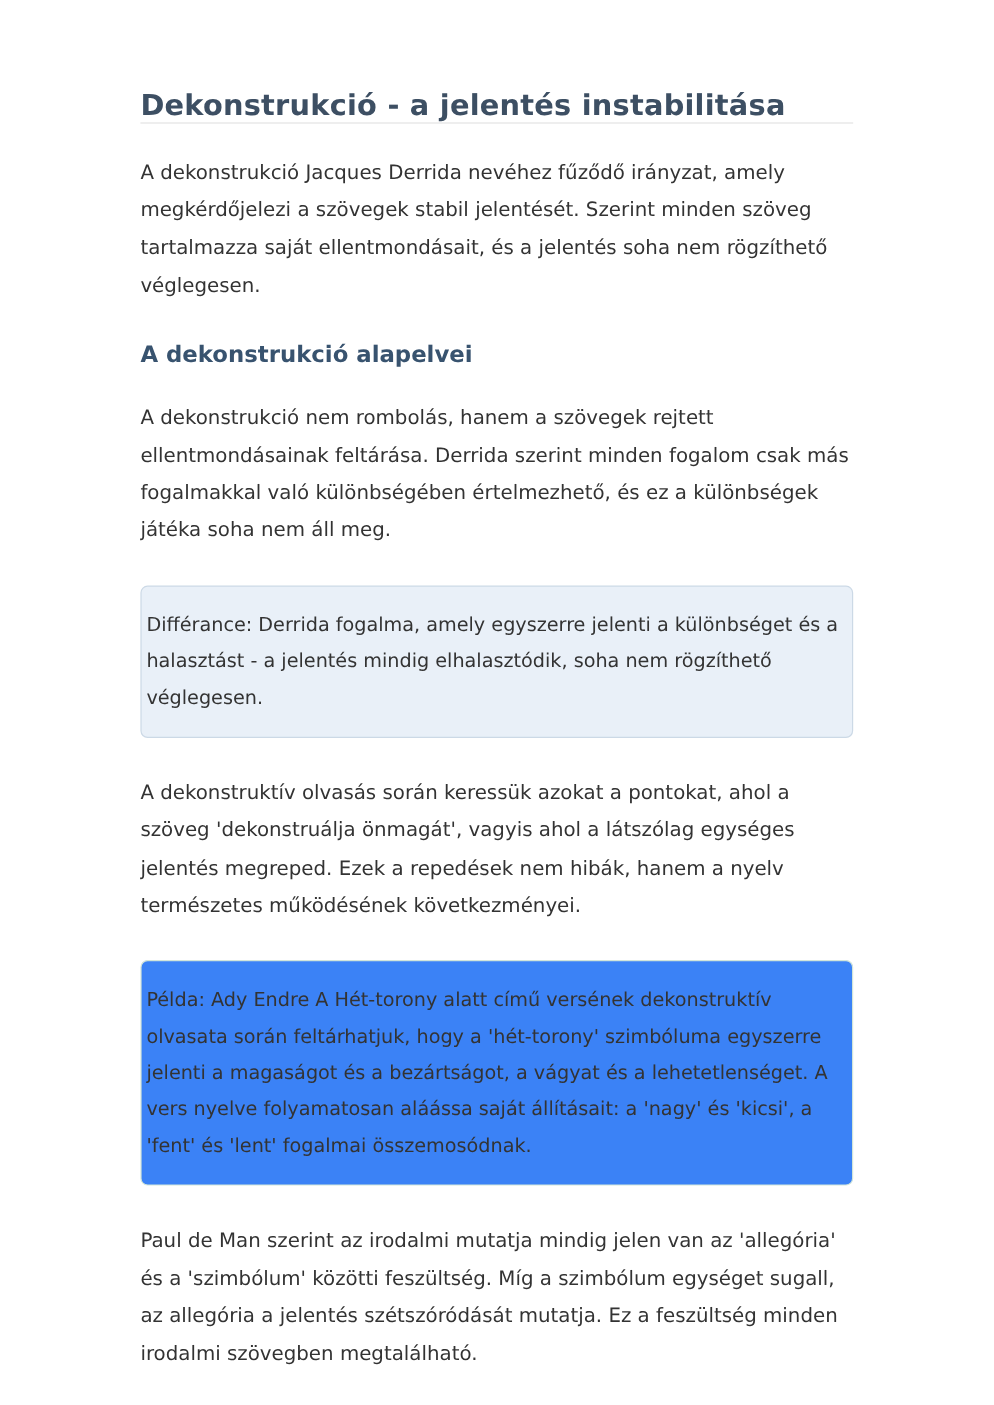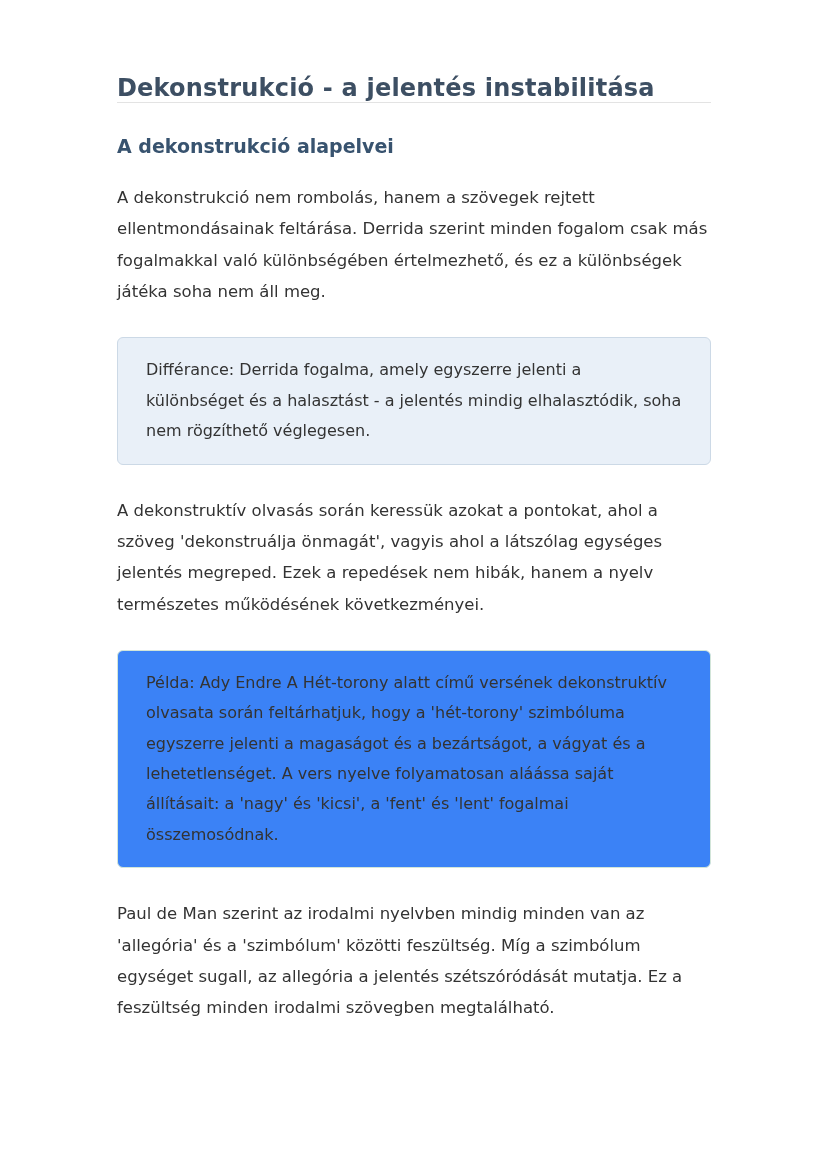--- a/index.html
+++ b/index.html
@@ -33,21 +33,21 @@
     color: #333333;
   }
   .section-heading {
     font-size: 19px;
     font-weight: 700;
     color: #38536f;
     margin: 32px 0 22px 0;
   }
   .note-box {
     border-radius: 6px;
-    padding: 17px 28px;
+    padding: 17px 4px;
     margin: 30px 0;
     font-size: 16px;
     line-height: 1.9;
     color: #333333;
   }
   .note-box.definition {
     background: #e9f0f8;
     border: 1px solid #ccd9e6;
   }
   .note-box.example {
@@ -55,30 +55,31 @@
     border: 1px solid #d2e5d9;
   }
 </style>
 </head>
 <body>
 
 <div class="doc">
 
   <h1 class="doc-title">Dekonstrukció - a jelentés instabilitása</h1>
 
+  <p class="body-para">A dekonstrukció Jacques Derrida nevéhez fűződő irányzat, amely megkérdőjelezi a szövegek stabil jelentését. Szerint minden szöveg tartalmazza saját ellentmondásait, és a jelentés soha nem rögzíthető véglegesen.</p>
 
   <h2 class="section-heading">A dekonstrukció alapelvei</h2>
 
   <p class="body-para">A dekonstrukció nem rombolás, hanem a szövegek rejtett ellentmondásainak feltárása. Derrida szerint minden fogalom csak más fogalmakkal való különbségében értelmezhető, és ez a különbségek játéka soha nem áll meg.</p>
 
   <div class="note-box definition">
     <span>Différance: Derrida fogalma, amely egyszerre jelenti a különbséget és a halasztást - a jelentés mindig elhalasztódik, soha nem rögzíthető véglegesen.</span>
   </div>
 
   <p class="body-para">A dekonstruktív olvasás során keressük azokat a pontokat, ahol a szöveg 'dekonstruálja önmagát', vagyis ahol a látszólag egységes jelentés megreped. Ezek a repedések nem hibák, hanem a nyelv természetes működésének következményei.</p>
 
   <div class="note-box example">
     <span>Példa: Ady Endre A Hét-torony alatt című versének dekonstruktív olvasata során feltárhatjuk, hogy a 'hét-torony' szimbóluma egyszerre jelenti a magaságot és a bezártságot, a vágyat és a lehetetlenséget. A vers nyelve folyamatosan aláássa saját állításait: a 'nagy' és 'kicsi', a 'fent' és 'lent' fogalmai összemosódnak.</span>
   </div>
 
-  <p class="body-para">Paul de Man szerint az irodalmi nyelvben mindig minden van az 'allegória' és a 'szimbólum' közötti feszültség. Míg a szimbólum egységet sugall, az allegória a jelentés szétszóródását mutatja. Ez a feszültség minden irodalmi szövegben megtalálható.</p>
+  <p class="body-para">Paul de Man szerint az irodalmi mutatja mindig jelen van az 'allegória' és a 'szimbólum' közötti feszültség. Míg a szimbólum egységet sugall, az allegória a jelentés szétszóródását mutatja. Ez a feszültség minden irodalmi szövegben megtalálható.</p>
 
 </div>
 
 </body></html>

